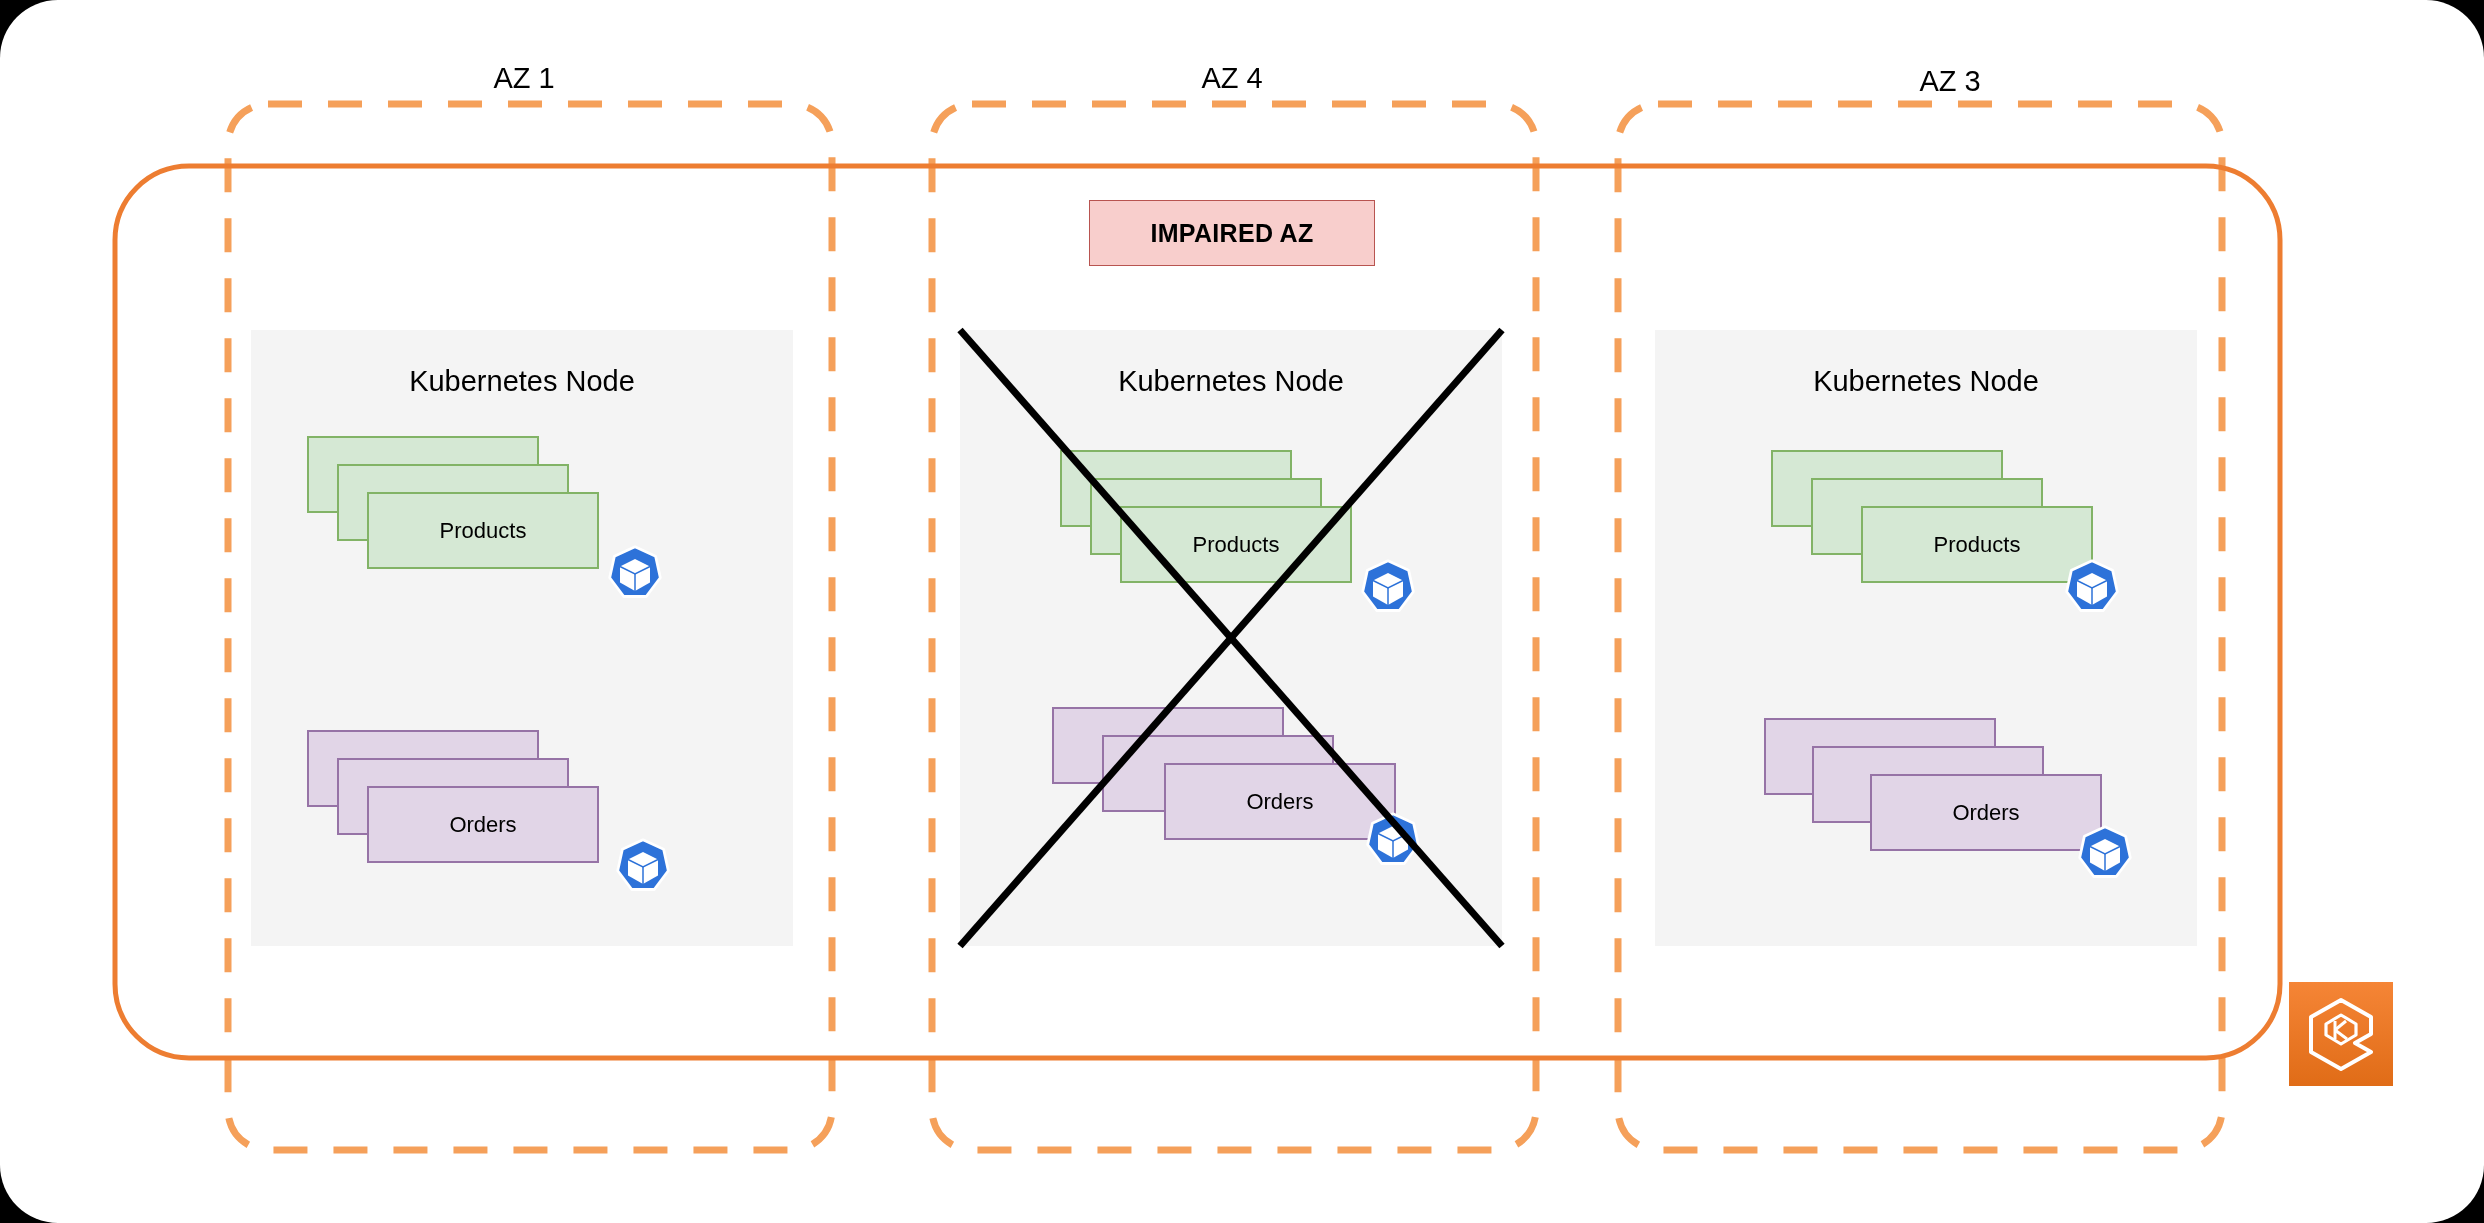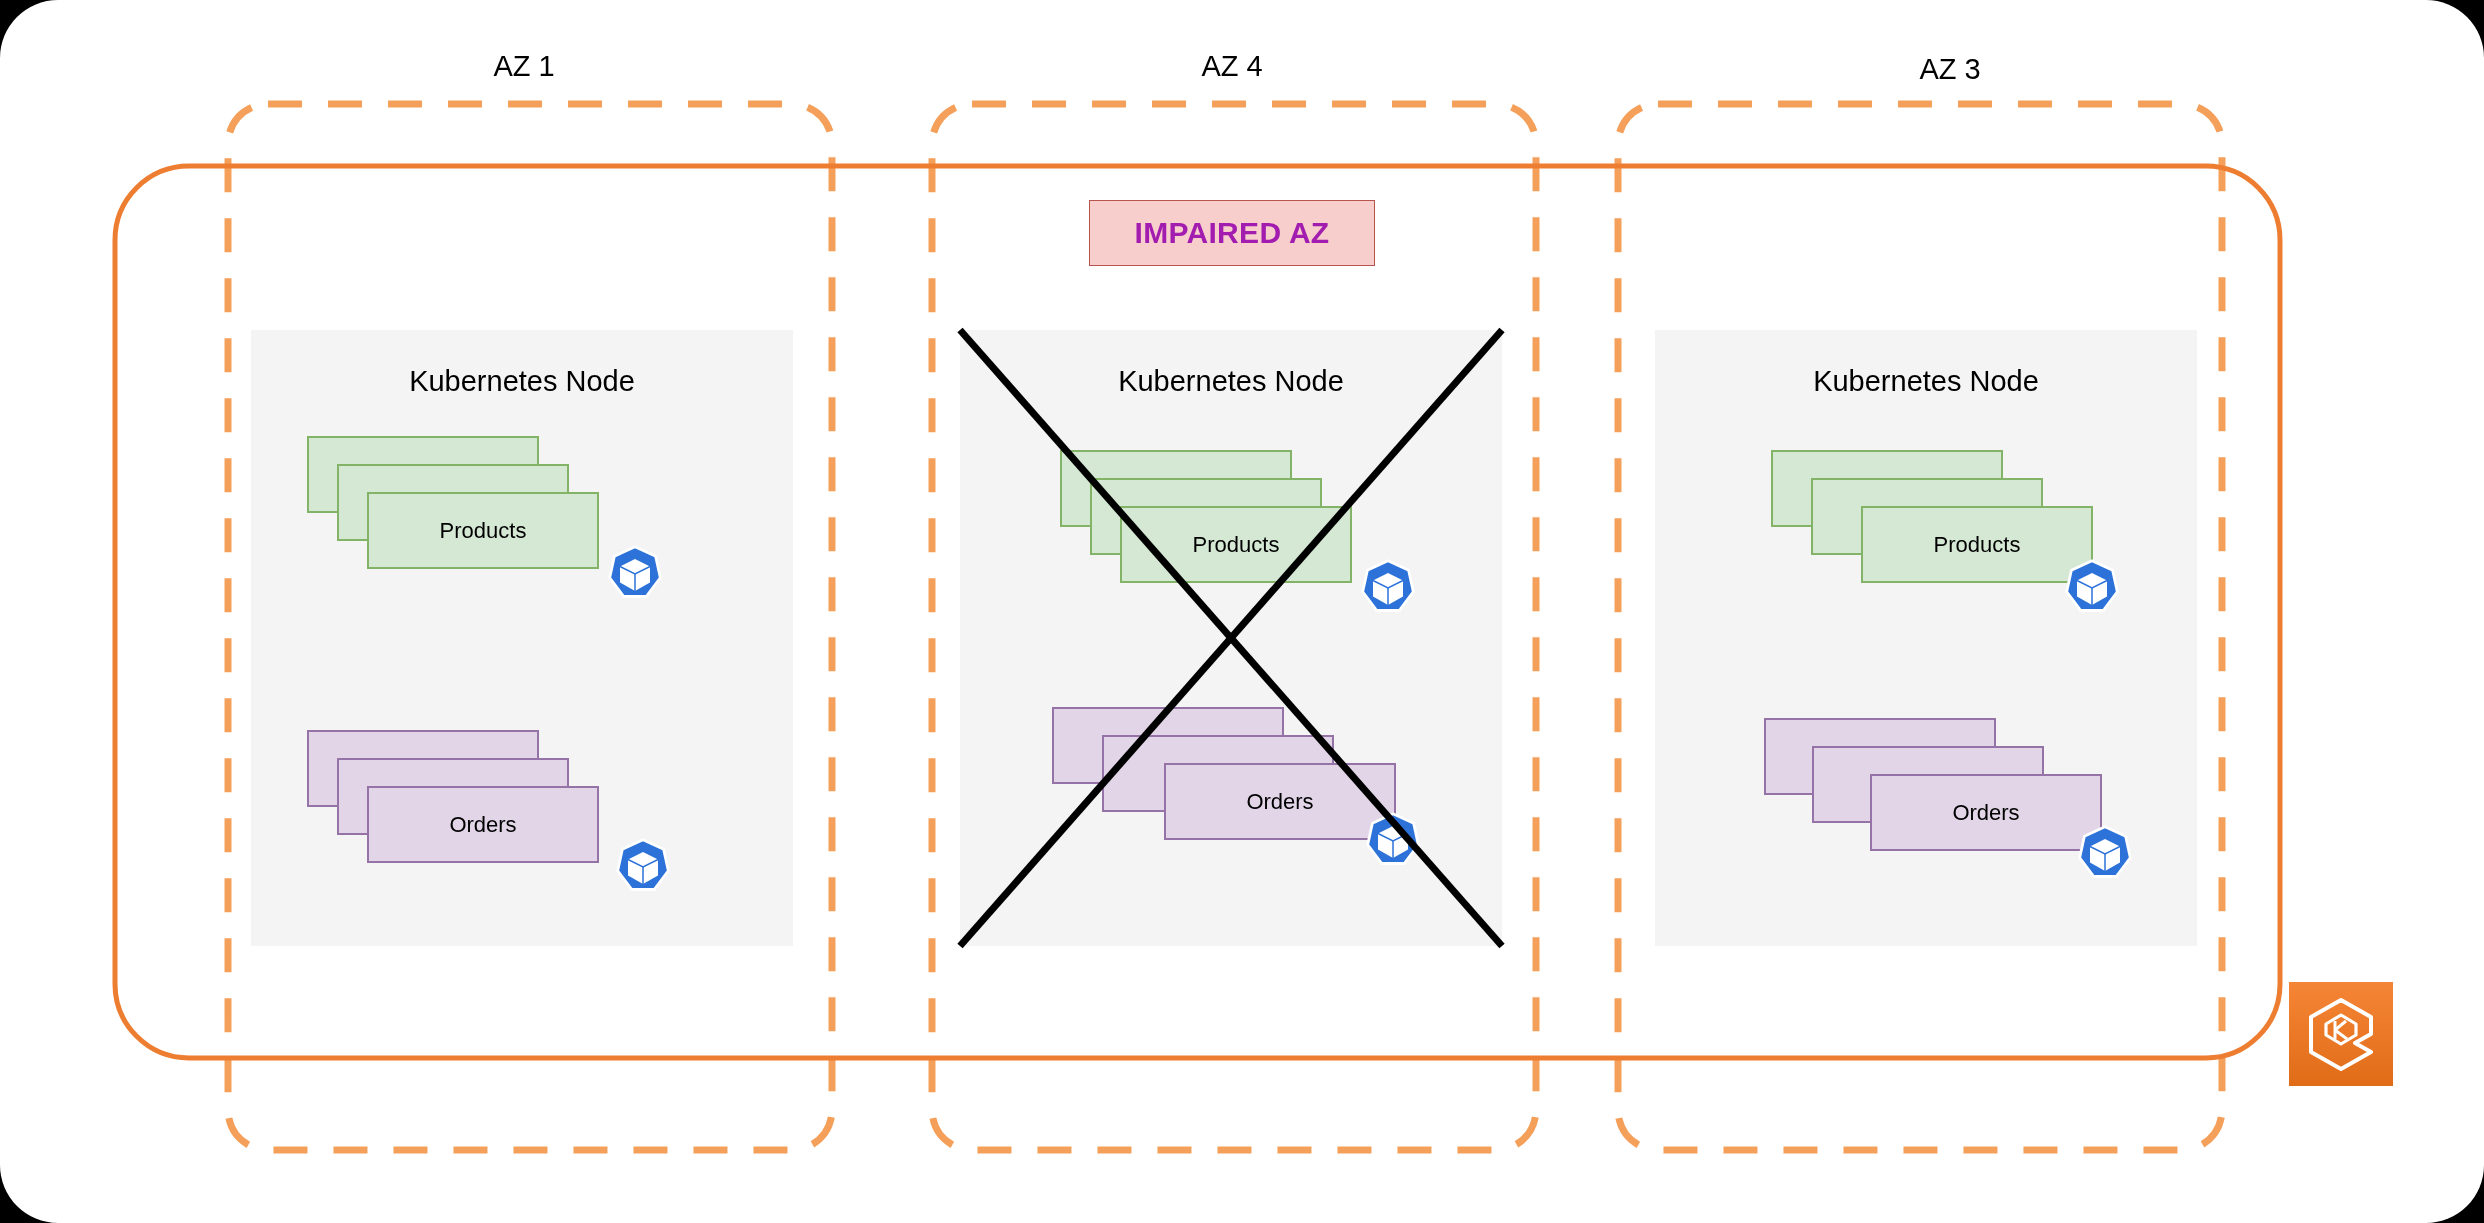--- a/index.html
+++ b/index.html
@@ -31,20 +31,21 @@
   .lbl {
     position: absolute;
     color: #000000;
     white-space: nowrap;
     font-family: "Liberation Sans", sans-serif;
   }
   .az-title {
     font-size: 29px;
     text-align: right;
     transform: translateX(-50%);
+    margin-top: 12px;
   }
   .node-title {
     font-size: 29px;
     text-align: center;
     transform: translateX(-50%);
   }
 
   
   .node-box {
     position: absolute;
@@ -53,24 +54,24 @@
 
   
   .impaired-banner {
     position: absolute;
     background: #f8cecc;
     border: 1.5px solid #b85450;
     box-sizing: border-box;
     display: flex;
     align-items: center;
     justify-content: center;
-    font-size: 30px;
+    font-size: 25px;
     font-weight: bold;
     letter-spacing: 0.3px;
-    color: #a21caf;
+    color: #000000;
   }
 
   
   .pod-card {
     position: absolute;
     box-sizing: border-box;
     border-width: 2px;
     border-style: solid;
   }
   .pod-card.green {

